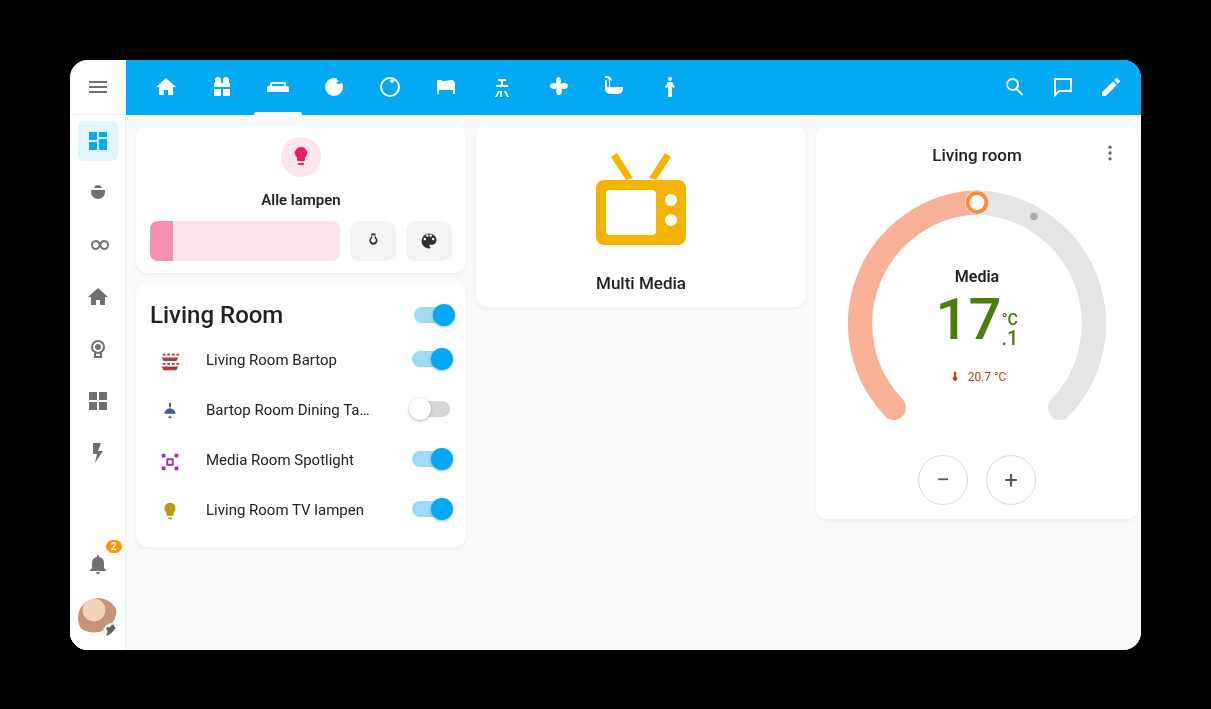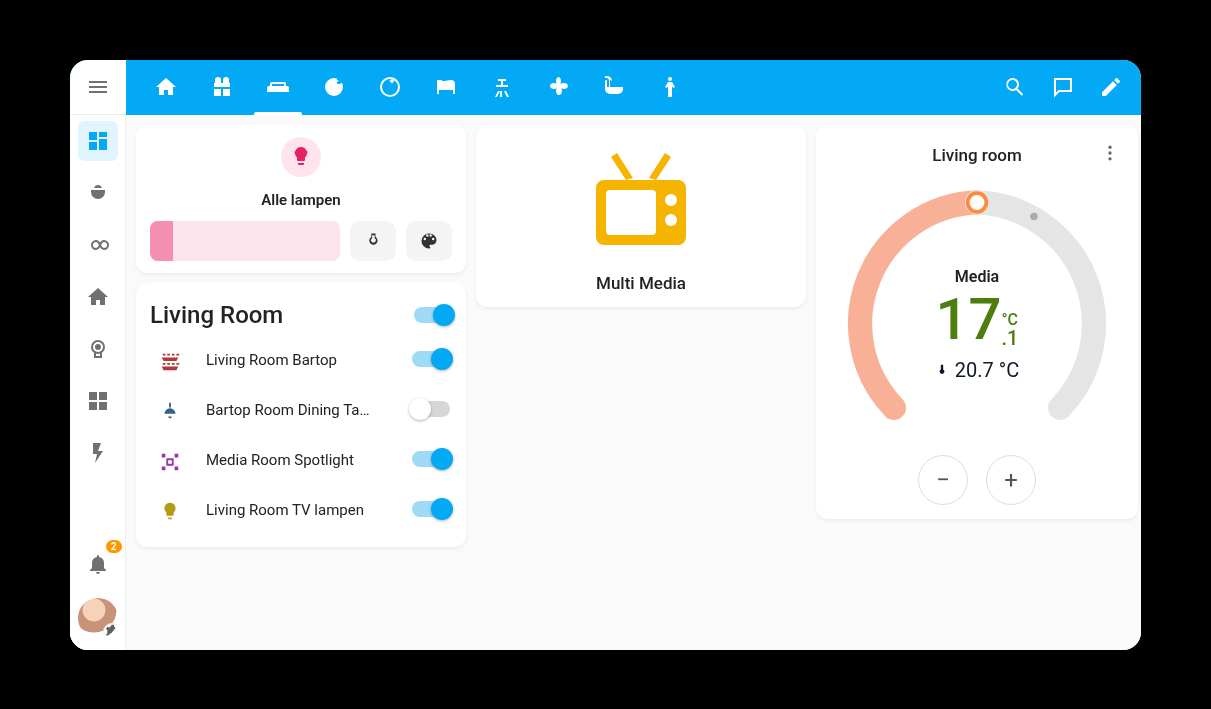--- a/index.html
+++ b/index.html
@@ -102,21 +102,21 @@
   .thermo-title { font-size: 17px; font-weight: 500; color: #222; }
   .thermo-more { position: absolute; right: 0; top: 0; width: 28px; height: 28px; display: flex; align-items: center; justify-content: center; color: #666; cursor: pointer; }
   .gauge-wrap { display: flex; justify-content: center; align-items: center; height: 300px; position: relative; }
   .gauge-center {
     position: absolute; top: 96px; left: 0; right: 0; display: flex; flex-direction: column; align-items: center;
   }
   .gauge-state { font-size: 16px; font-weight: 600; color: #222; margin-bottom: 4px; }
   .gauge-temp { font-size: 58px; font-weight: 500; color: #4d7c0f; line-height: 1; display: flex; align-items: flex-end; }
   .gauge-temp .frac { font-size: 20px; line-height: 1; margin-top: 8px; display: flex; flex-direction: column; align-items: flex-start; }
   .gauge-temp .unit { font-size: 16px; }
-  .gauge-room { font-size: 20px; color: #0f172a; margin-top: 10px; display: flex; align-items: center; gap: 6px; }
+  .gauge-room { font-size: 12px; color: #c2410c; margin-top: 22px; display: flex; align-items: center; gap: 6px; }
   .thermo-buttons { display: flex; gap: 18px; justify-content: center; margin-top: -16px; }
   .round-btn {
     width: 50px; height: 50px; border-radius: 50%; border: 1px solid #ddd; display: flex; align-items: center; justify-content: center;
     font-size: 24px; color: #555; cursor: pointer; background: #fff;
   }
 
   .icon24 svg { width: 24px; height: 24px; }
   .icon20 svg { width: 20px; height: 20px; }
 </style>
 </head>

